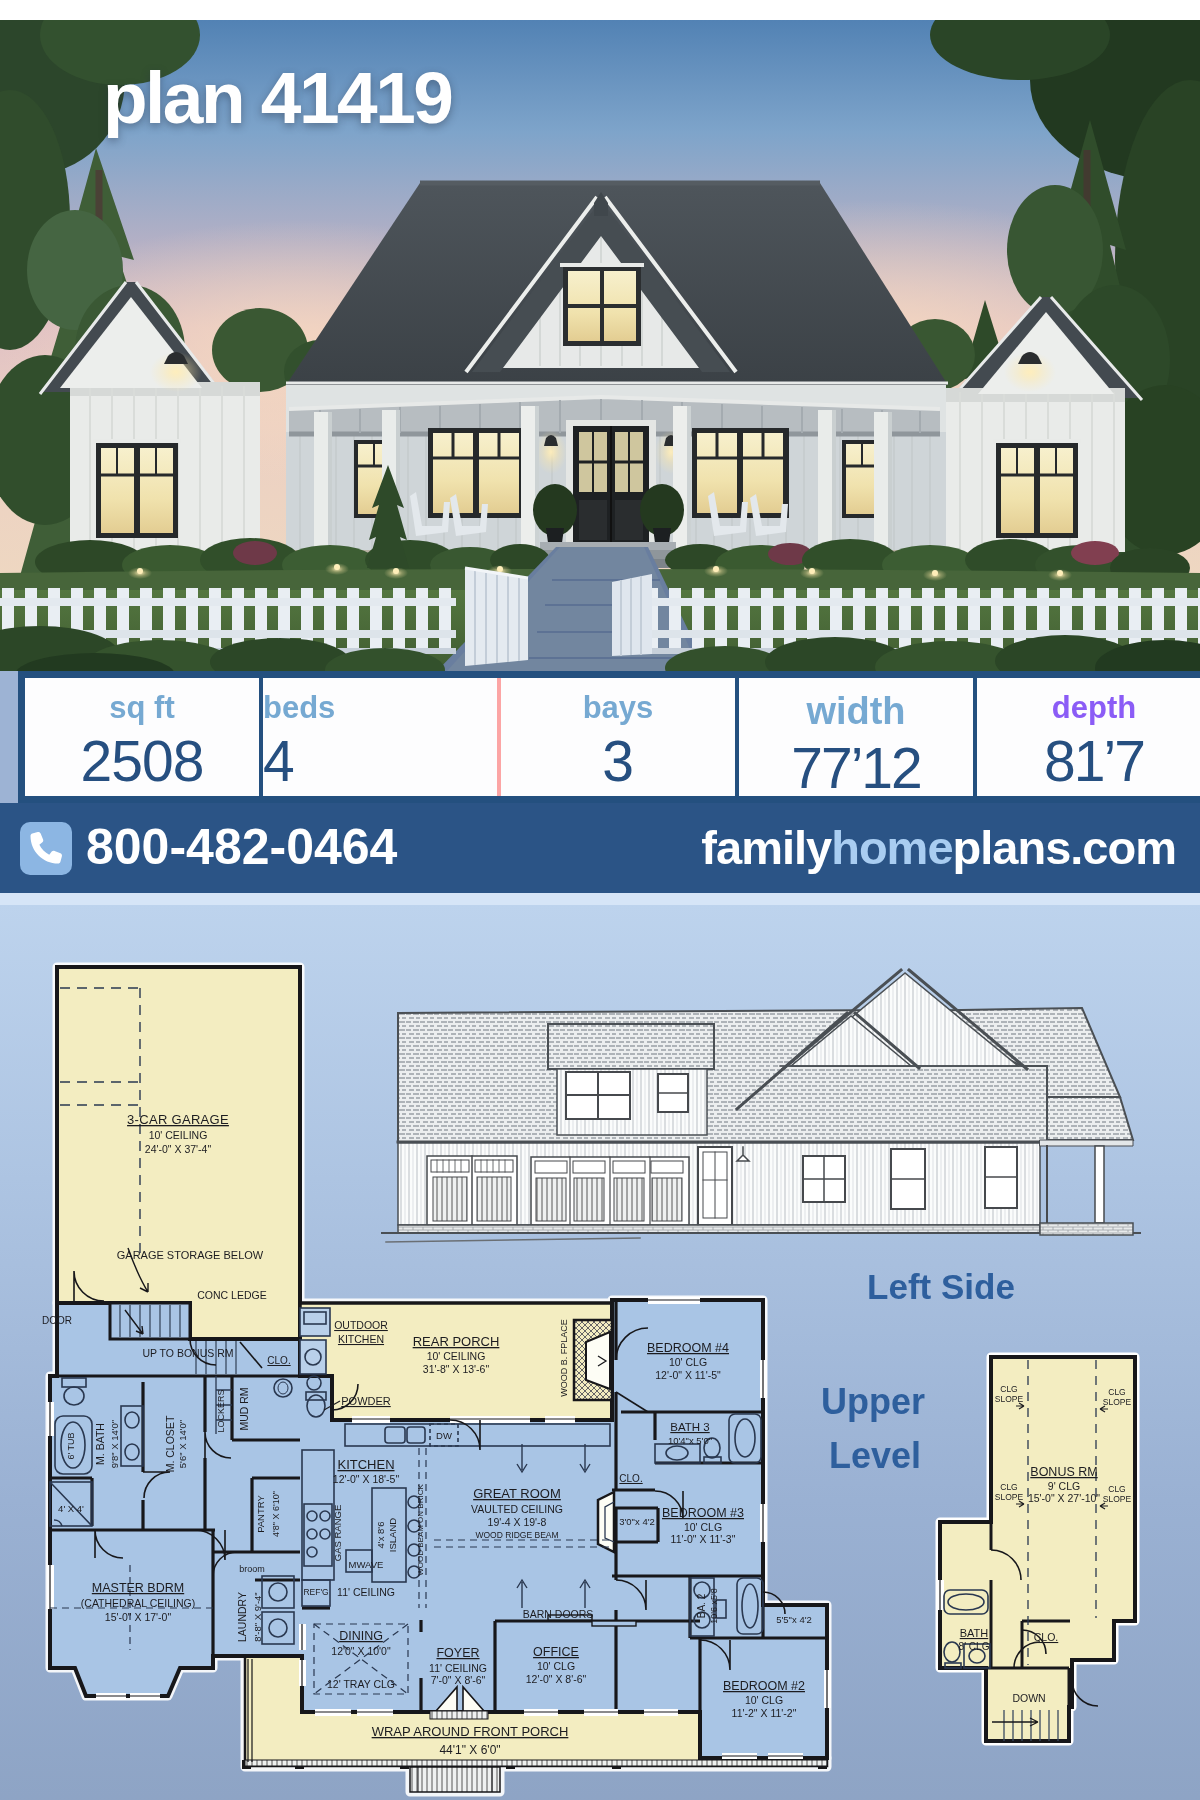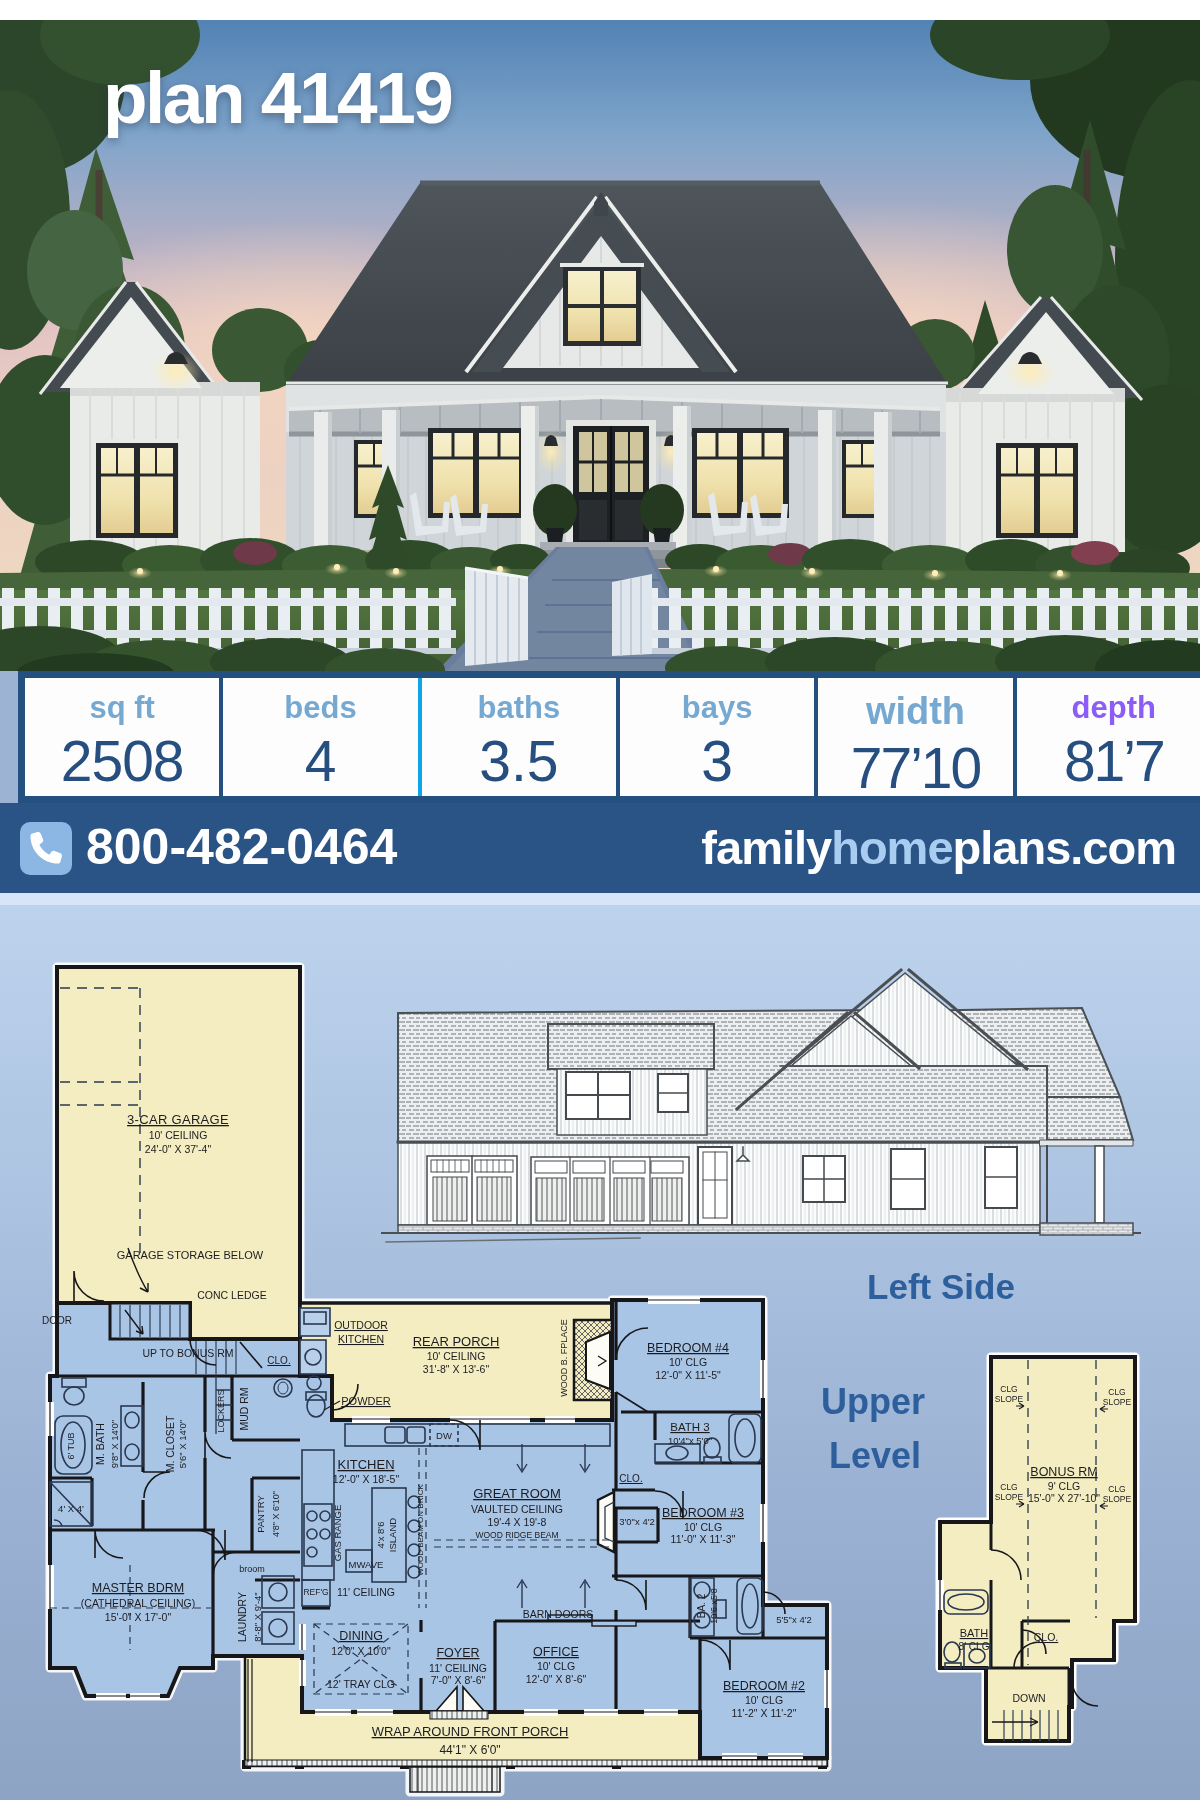--- a/index.html
+++ b/index.html
@@ -417,35 +417,31 @@
 
 <text x="103" y="103" font-family="Liberation Sans, sans-serif" font-size="73" font-weight="bold" fill="#ffffff" letter-spacing="-2.5" style="text-shadow:0 3px 8px rgba(40,50,70,0.45)">plan 41419</text>
 </svg>
 
 <div class="abs" style="left:18px;top:651px;width:1200px;height:132px;background:#24507f;">
   <div style="position:absolute;left:7px;top:7px;width:1186px;height:118px;display:flex;">
     <div style="flex:1;background:#fdfdfe;border-right:4px solid #24507f;text-align:center;">
       <div style="margin-top:12px;font-size:31px;font-weight:bold;color:#76a9d2;">sq ft</div>
       <div style="margin-top:2px;font-size:57px;color:#264f80;letter-spacing:-1px;">2508</div>
     </div>
-    <div style="flex:1;background:#fdfdfe;border-right:4px solid #0ea5e9;text-align:center;">
+    <div style="flex:1;background:#fdfdfe;border-right:4px solid #fca5a5;">
       <div style="margin-top:12px;font-size:31px;font-weight:bold;color:#76a9d2;">beds</div>
       <div style="margin-top:2px;font-size:57px;color:#264f80;">4</div>
-    </div>
-    <div style="flex:1;background:#fdfdfe;border-right:4px solid #24507f;text-align:center;">
-      <div style="margin-top:12px;font-size:31px;font-weight:bold;color:#76a9d2;">baths</div>
-      <div style="margin-top:2px;font-size:57px;color:#264f80;">3.5</div>
     </div>
     <div style="flex:1;background:#fdfdfe;border-right:4px solid #24507f;text-align:center;">
       <div style="margin-top:12px;font-size:31px;font-weight:bold;color:#76a9d2;">bays</div>
       <div style="margin-top:2px;font-size:57px;color:#264f80;">3</div>
     </div>
     <div style="flex:1;background:#fdfdfe;border-right:4px solid #24507f;text-align:center;">
       <div style="margin-top:12px;font-size:38px;font-weight:bold;color:#76a9d2;">width</div>
-      <div style="margin-top:2px;font-size:57px;color:#264f80;letter-spacing:-2px;">77’10</div>
+      <div style="margin-top:2px;font-size:57px;color:#264f80;letter-spacing:-2px;">77’12</div>
     </div>
     <div style="flex:1;background:#fdfdfe;text-align:center;">
       <div style="margin-top:12px;font-size:31px;font-weight:bold;color:#8b5cf6;">depth</div>
       <div style="margin-top:2px;font-size:57px;color:#264f80;letter-spacing:-2px;">81’7</div>
     </div>
   </div>
 </div>
 
 <div class="abs" style="left:0px;top:783px;width:1200px;height:90px;background:#2b5486;">
 

